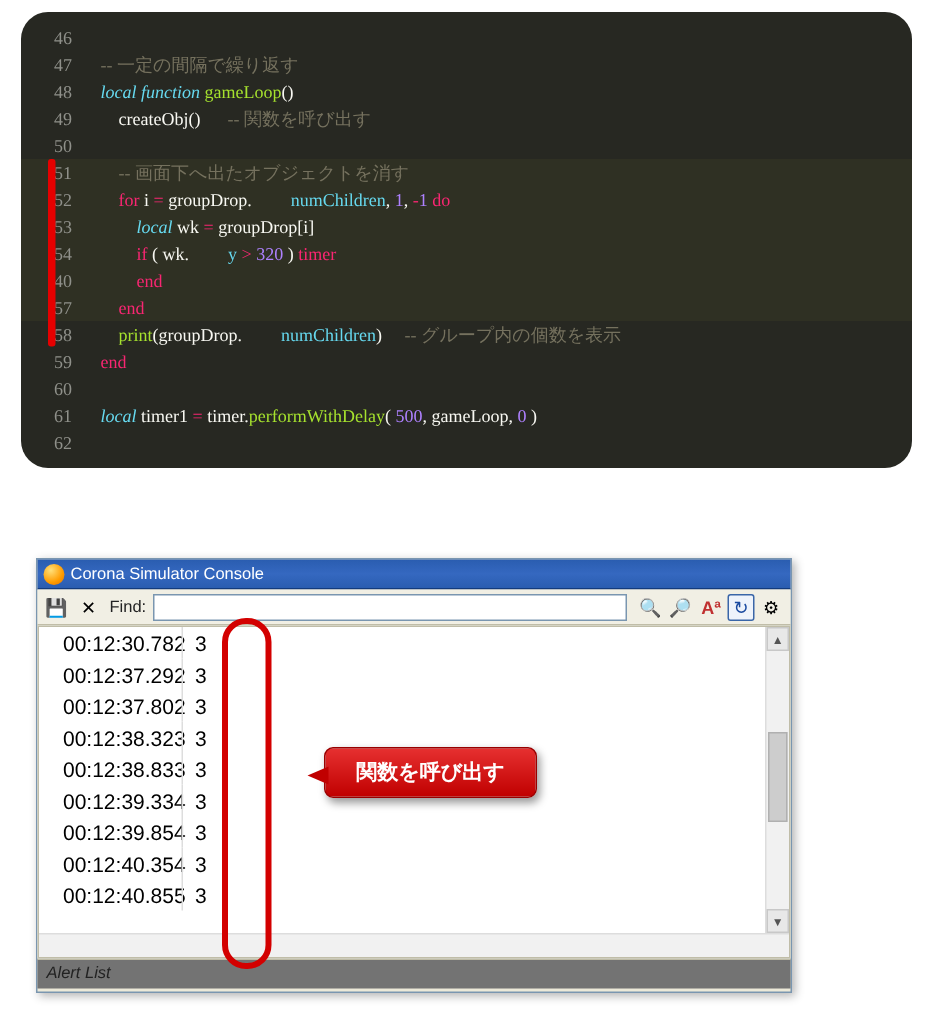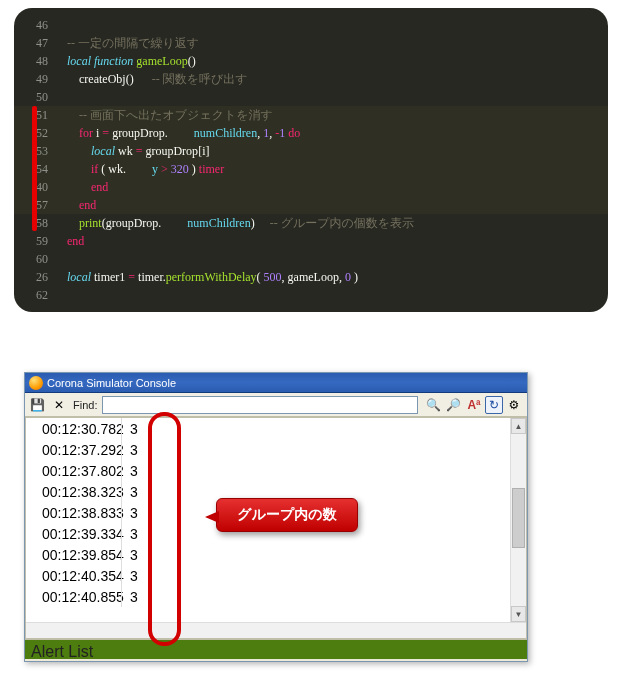--- a/index.html
+++ b/index.html
@@ -175,25 +175,26 @@
     .scrollbar-h {
       position: absolute;
       left: 0; right: 0; bottom: 0;
       height: 16px;
       background: #f1f1f1;
       border-top: 1px solid #ddd;
     }
 
     .alert-list {
       height: 20px;
-      background: #4d7c0f;
+      background: #737373;
       border-top: 1px solid #c0bda8;
-      font-size: 16px;
+      font-size: 11px;
       padding: 3px 6px;
       color: #222;
+      font-style: italic;
     }
 
     .red-circle {
       position: absolute;
       left: 148px;
       top: 412px;
       width: 33px;
       height: 234px;
       border: 4px solid #d30000;
       border-radius: 16px;
@@ -290,21 +291,21 @@
       </div>
       <div class="code-line">
         <div class="gutter">59</div>
         <div class="code">   <span class="tok-keyword2">end</span></div>
       </div>
       <div class="code-line">
         <div class="gutter">60</div>
         <div class="code"></div>
       </div>
       <div class="code-line">
-        <div class="gutter">26</div>
+        <div class="gutter">61</div>
         <div class="code">   <span class="tok-keyword">local</span> <span class="tok-ident">timer1</span> <span class="tok-op">=</span> <span class="tok-ident">timer</span>.<span class="tok-func">performWithDelay</span><span class="tok-paren">(</span> <span class="tok-num">500</span>, <span class="tok-ident">gameLoop</span>, <span class="tok-num">0</span> <span class="tok-paren">)</span></div>
       </div>
       <div class="code-line">
         <div class="gutter">62</div>
         <div class="code"></div>
       </div>
     </div>
 </div>
 
 <div class="console-window">
@@ -377,13 +378,13 @@
       <div class="scrollbar-arrow">▲</div>
       <div class="scrollbar-thumb"></div>
       <div class="scrollbar-arrow" style="position:absolute;bottom:0;left:0;right:0">▼</div>
     </div>
     <div class="scrollbar-h"></div>
   </div>
   <div class="alert-list">Alert List</div>
 </div>
 
 <div class="red-circle"></div>
-<div class="callout">グループ内の数</div>
+<div class="callout">関数を呼び出す</div>
 
 </body></html>

